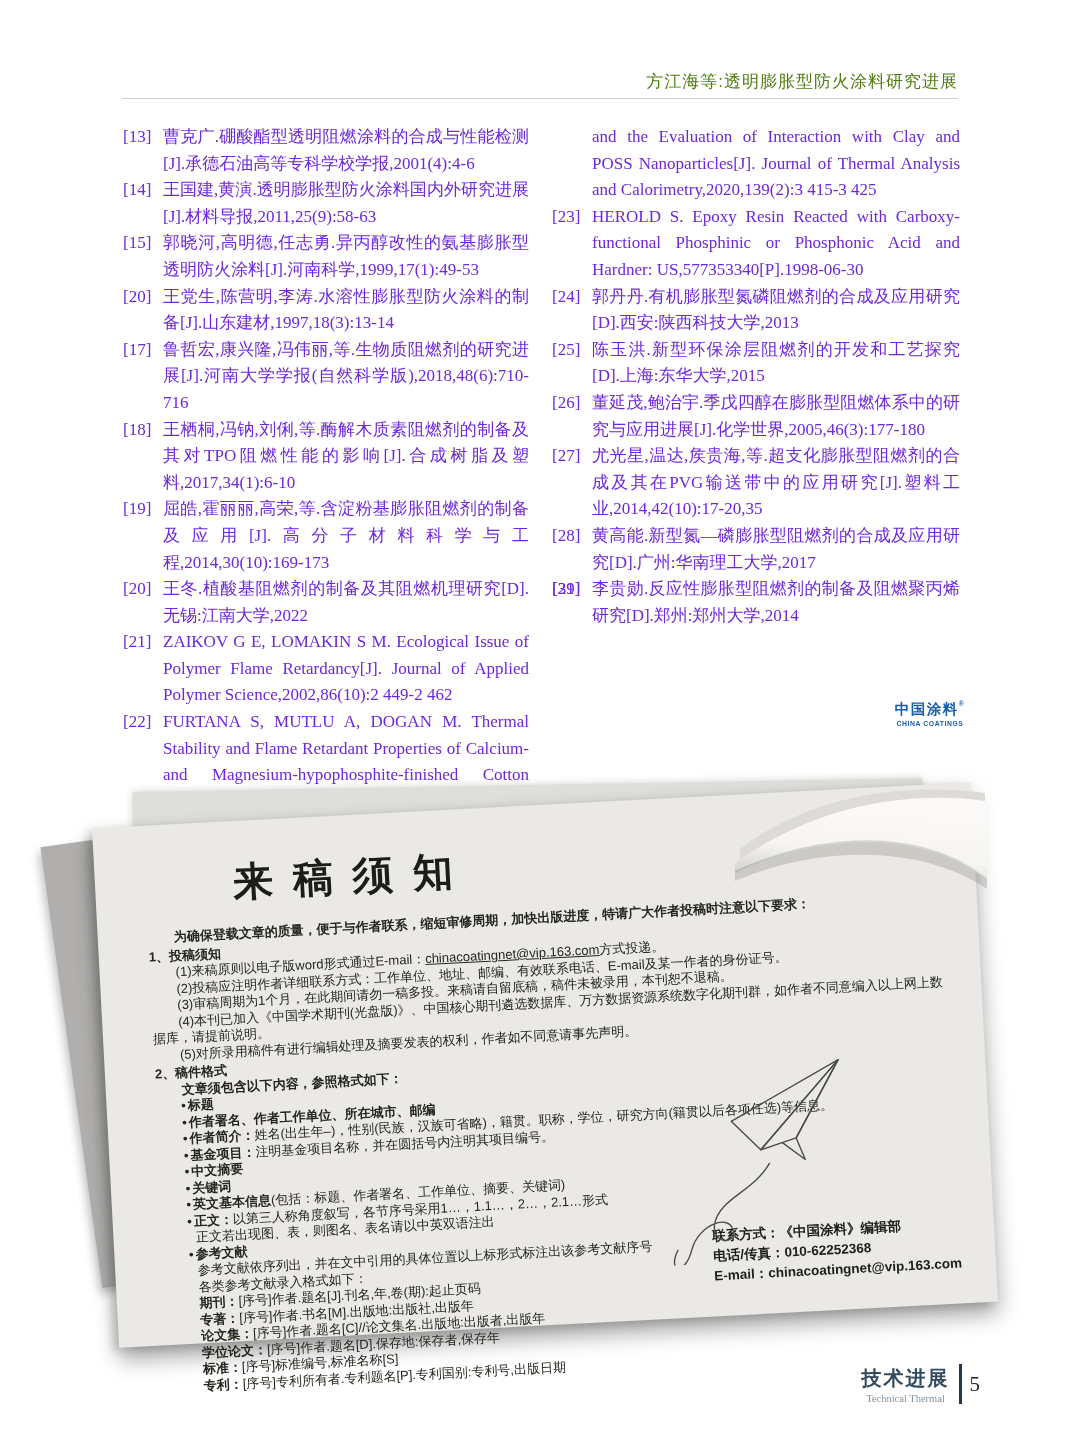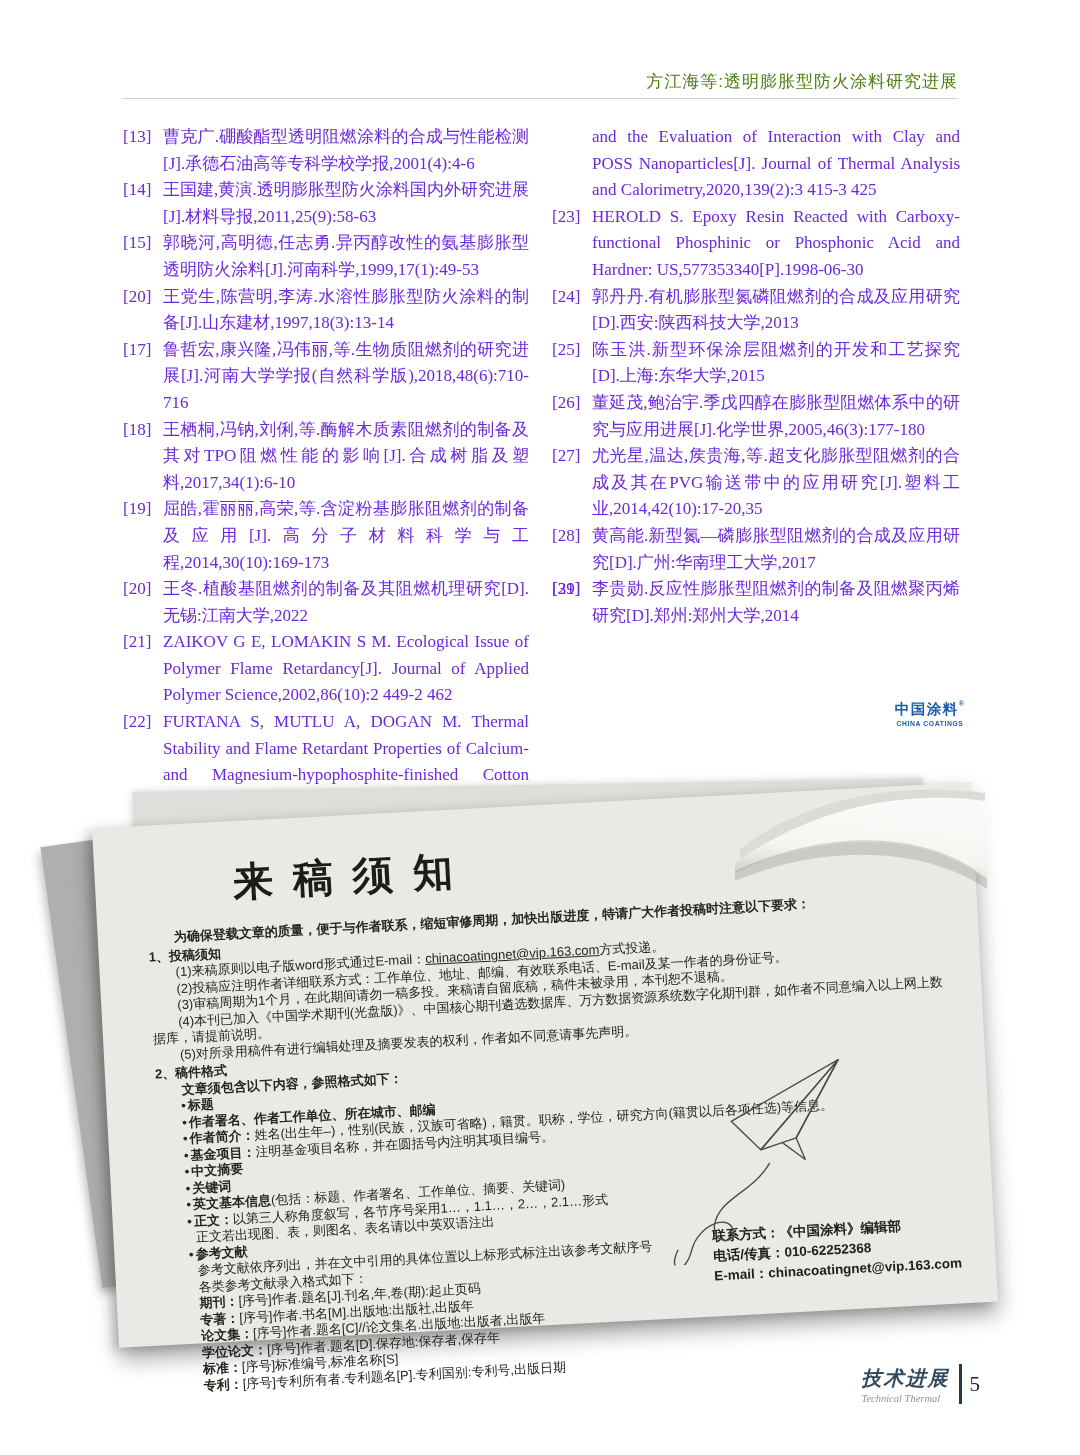--- a/index.html
+++ b/index.html
@@ -53,21 +53,21 @@
   .hang { margin-left:2.5em; }
 
   .contact { position:absolute; left:598px; top:430px; font-size:13.5px; font-weight:bold;
              line-height:20px; color:#1e1e1a; }
 
   .plane-svg { position:absolute; left:555px; top:252px; z-index:1; }
 
   
   .footer { position:absolute; left:770px; top:1364px; width:210px; display:flex;
             align-items:center; justify-content:flex-end; }
-  .f-col { text-align:left;font-style:italic; }
+  .f-col { text-align:center; }
   .f-zh { font-size:20px; font-weight:bold; color:#334a5e; letter-spacing:2px;
           font-family:"Liberation Sans",sans-serif; }
   .f-en { font-size:10.5px; color:#8795a0; margin-top:1px; }
   .f-bar { width:3px; height:40px; background:#23384d; margin:0 8px 0 9px; }
   .f-num { font-size:21px; color:#222222; }
 </style>
 </head>
 <body>
 
 <div class="running-title">方江海等:透明膨胀型防火涂料研究进展</div>

